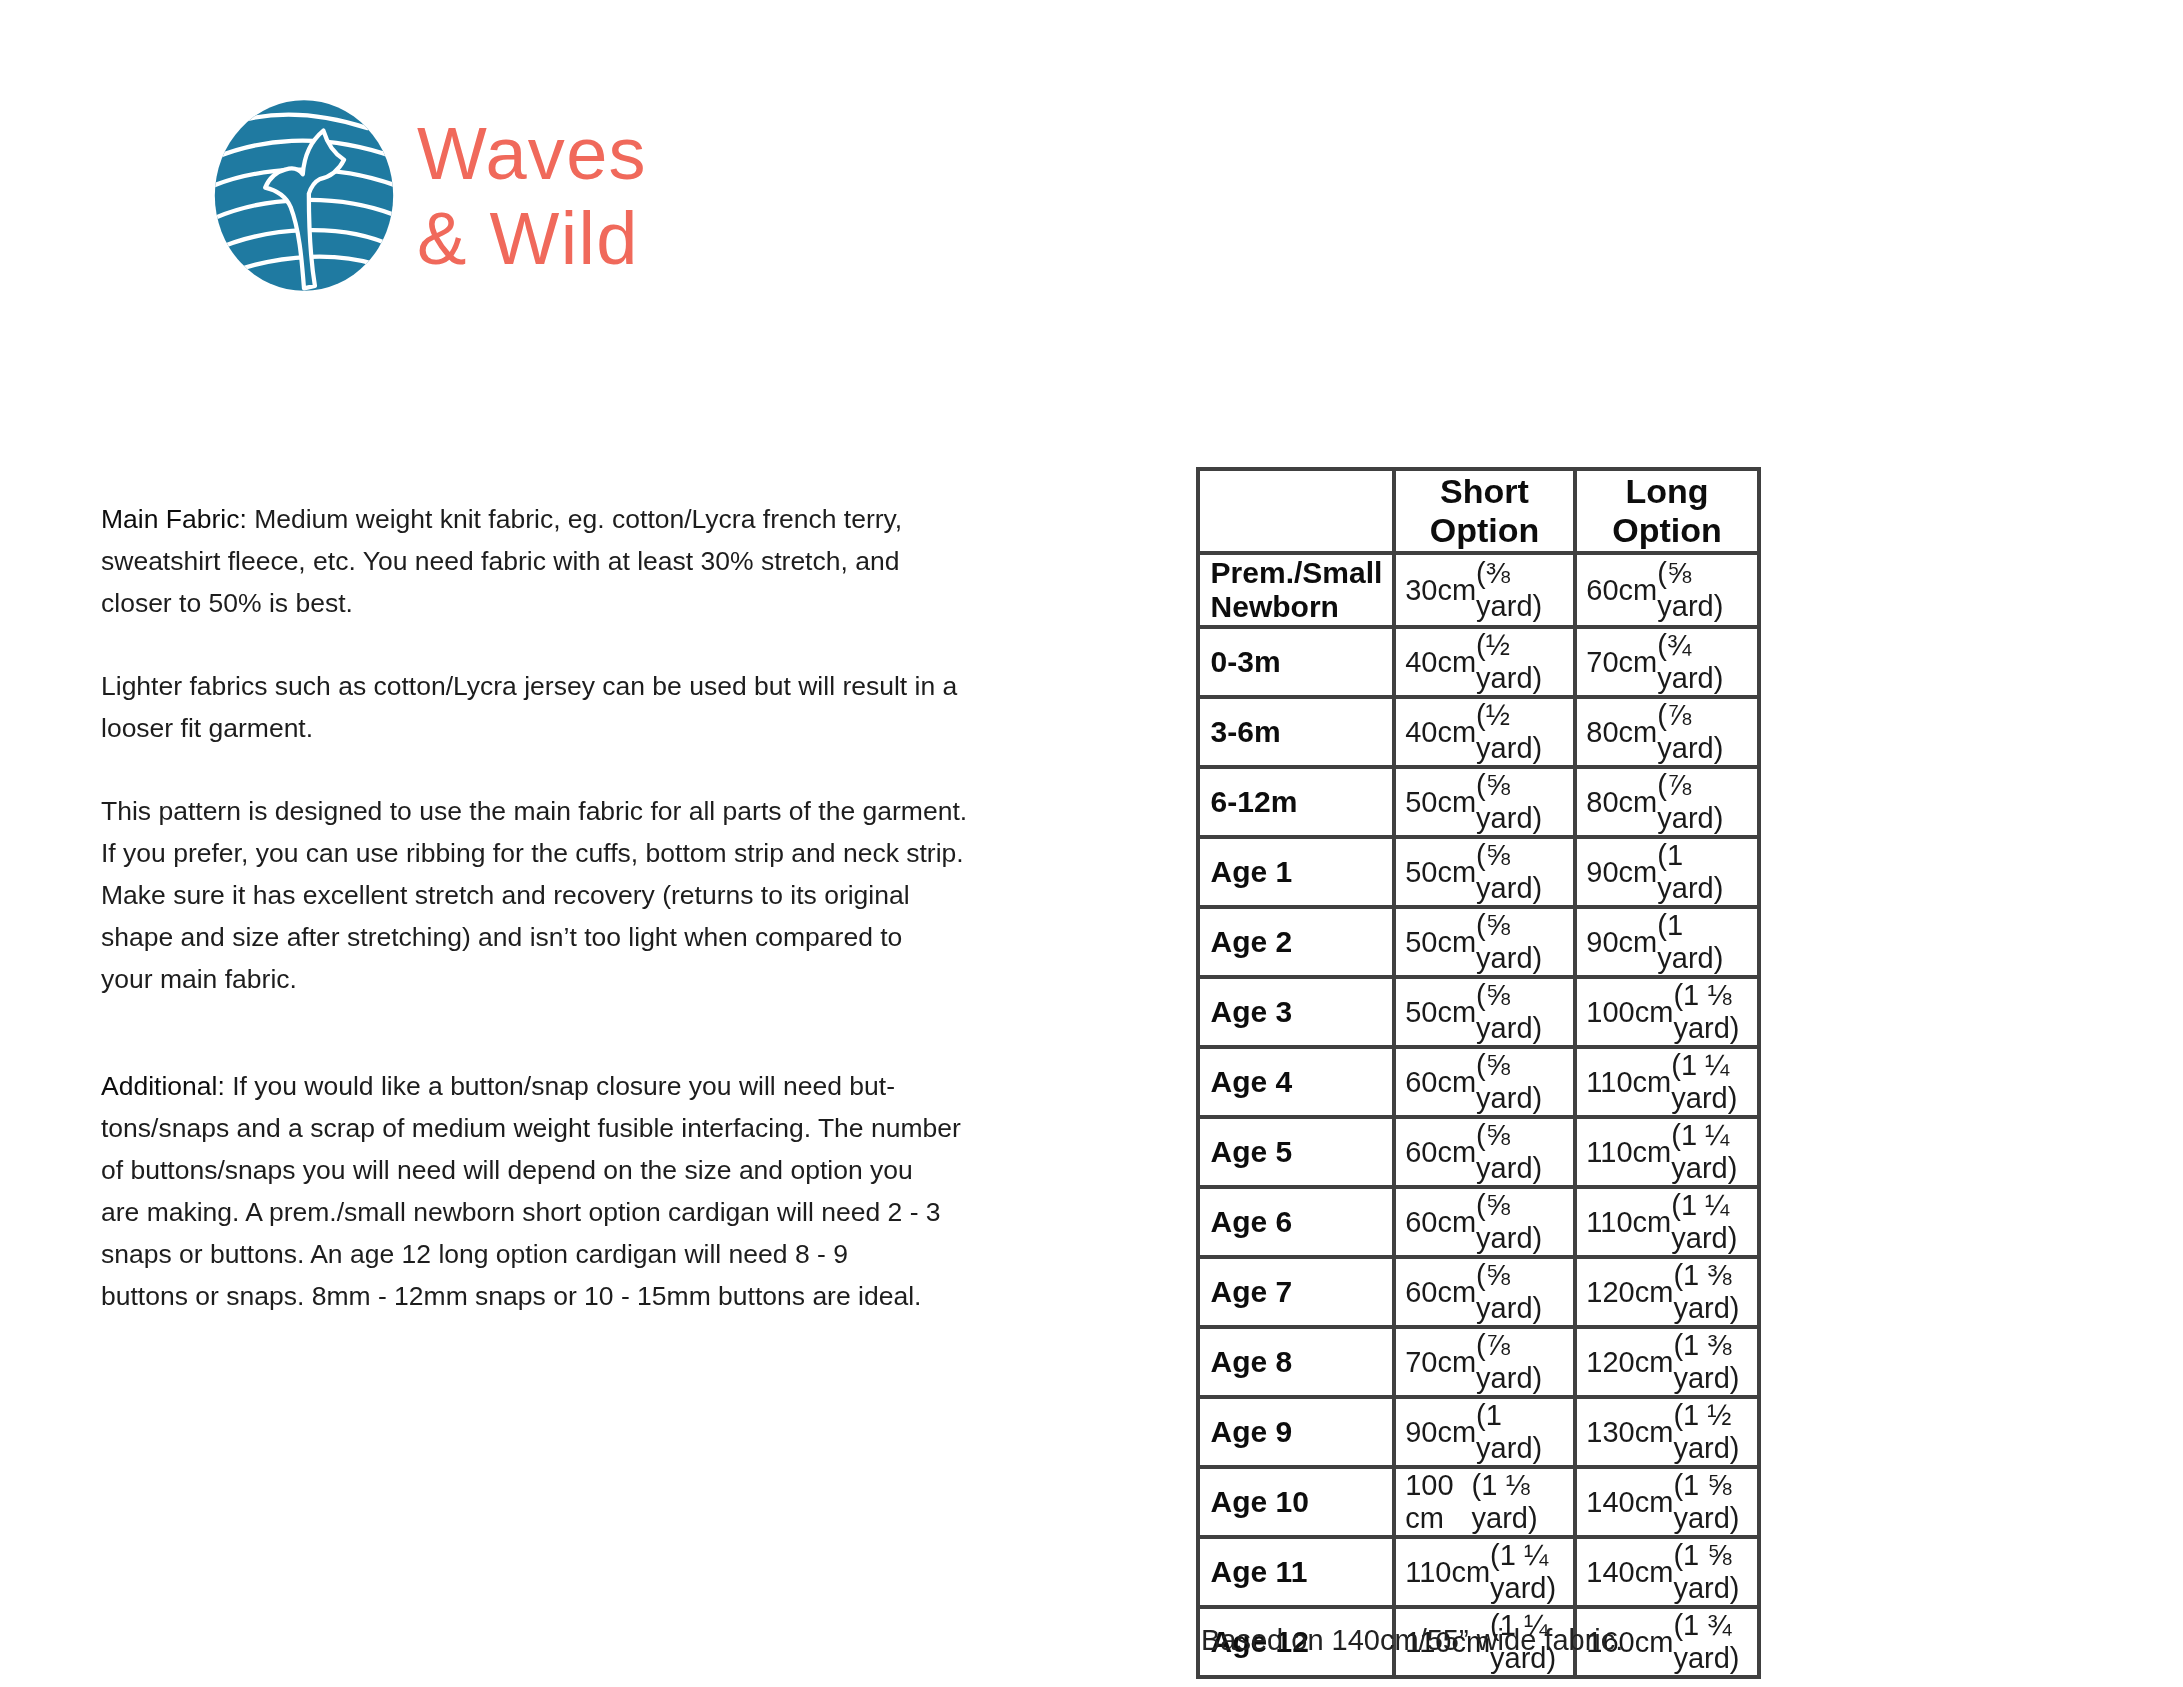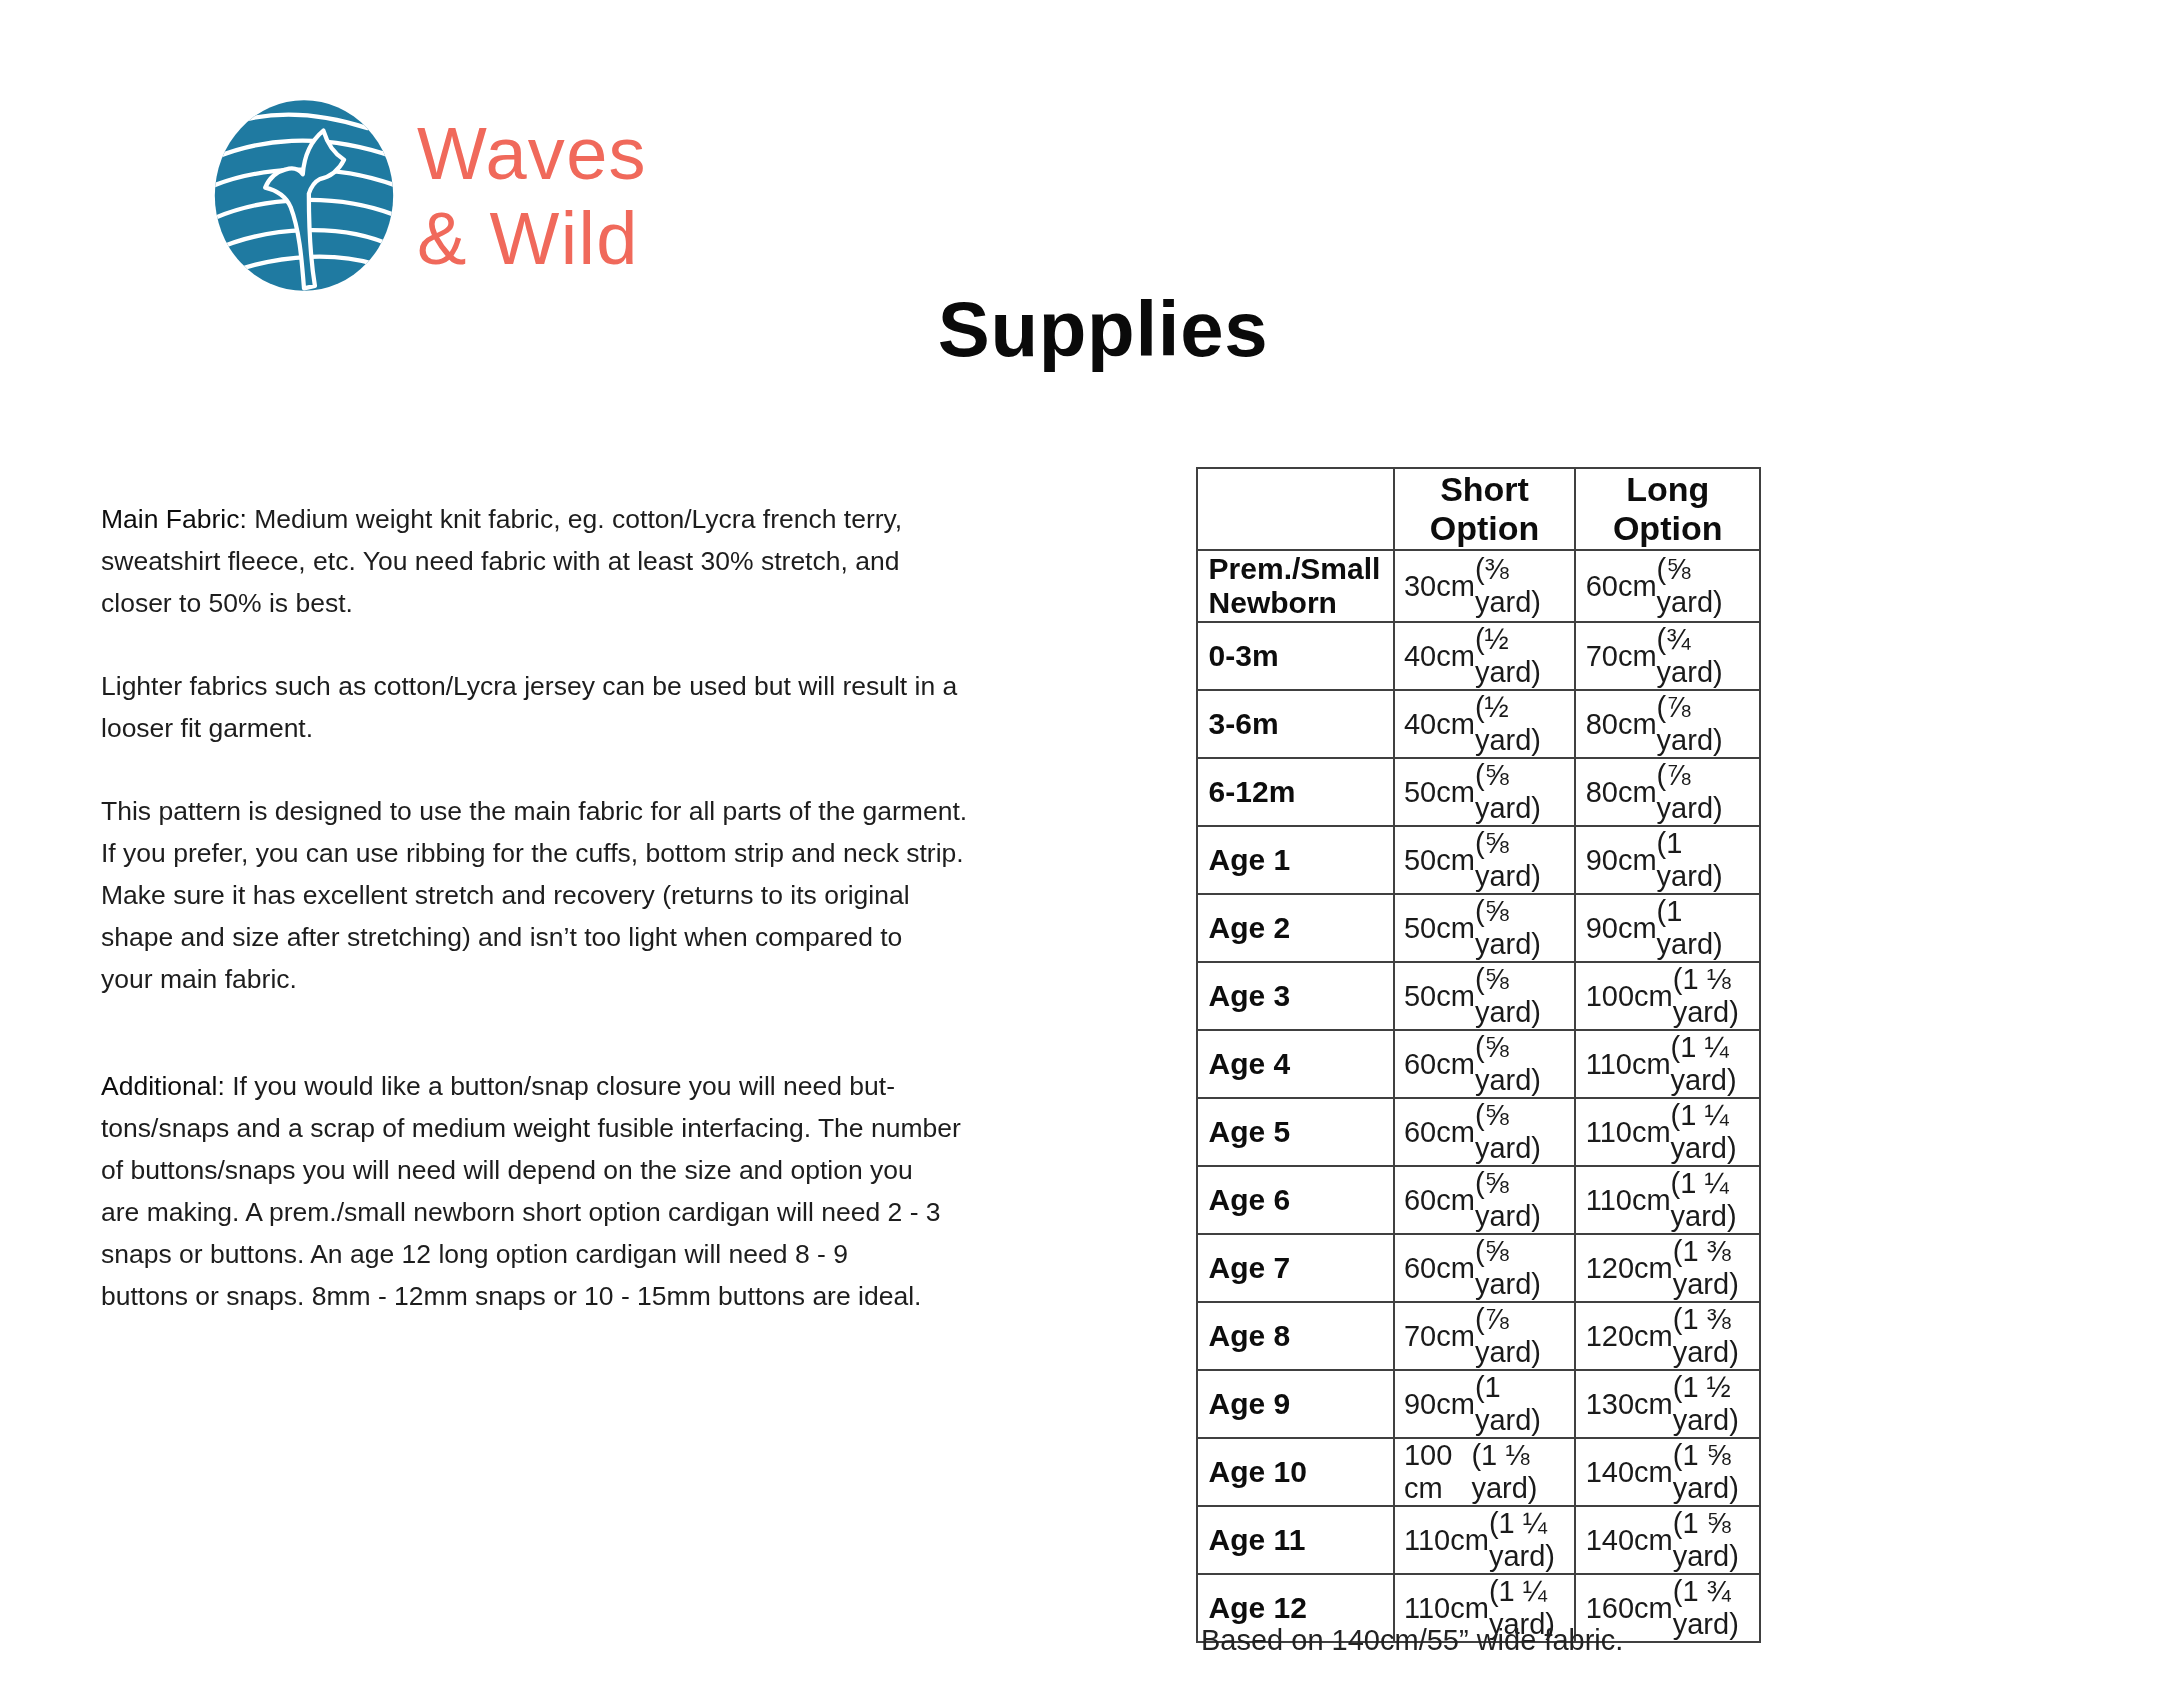--- a/index.html
+++ b/index.html
@@ -24,21 +24,21 @@
     font-size:78px; font-weight:700; letter-spacing:0.7px; color:#0a0a0a;
   }
   
   .bodycol{position:absolute; left:101px; top:498px; width:1078px;}
   .bodycol p{margin:0 0 41px 0; font-size:26.5px; line-height:42px; font-weight:400; white-space:pre-line; color:#1d1d1d;}
   .bodycol p.gap-big{margin-bottom:65px;}
   .bodycol strong{font-weight:400; color:#0d0d0d;}
   
   .tablewrap{position:absolute; left:1196px; top:467px;}
   table.supply{border-collapse:collapse; table-layout:fixed;}
-  table.supply th, table.supply td{border:2px solid #404040; vertical-align:middle; overflow:hidden;}
+  table.supply th, table.supply td{border:4px solid #404040; vertical-align:middle; overflow:hidden;}
   col.c1{width:319px;} col.c2{width:291px;} col.c3{width:302px;}
   th.opt{height:58px; font-size:34px; font-weight:700; text-align:center; color:#0d0d0d;}
   td.lbl{height:59px; font-size:30px; font-weight:700; text-align:left; padding-left:10.6px; color:#0d0d0d;}
   td.val{height:59px; padding:0 9.3px;}
   .cellflex{display:flex; justify-content:center; align-items:center; width:100%; font-size:29px; font-weight:400; color:#1a1a1a;}
   .footnote{position:absolute; left:1201px; top:1624px; font-size:29px; font-weight:400; color:#222222;}
 </style>
 </head>
 <body>
 
@@ -69,21 +69,20 @@
                C 188 72, 200 90, 216 100
                C 208 116, 194 128, 176 132
                C 168 136, 162 144, 158 156
                C 158 210, 160 260, 168 308 Z" fill="#1f7aa1" stroke="#ffffff" stroke-width="7" stroke-linejoin="round"></path>
     </svg>
   </div>
   <div class="brandname">Waves
 &amp; Wild</div>
 
 
-  <div class="supplies">Supplies</div>
 
   <div class="bodycol">
     <p><strong>Main Fabric:</strong><span> Medium weight knit fabric, eg. cotton/Lycra french terry,
 sweatshirt fleece, etc. You need fabric with at least 30% stretch, and
 closer to 50% is best.</span></p>
     <p>Lighter fabrics such as cotton/Lycra jersey can be used but will result in a
 looser fit garment.</p>
     <p class="gap-big">This pattern is designed to use the main fabric for all parts of the garment.
 If you prefer, you can use ribbing for the cuffs, bottom strip and neck strip.
 Make sure it has excellent stretch and recovery (returns to its original

